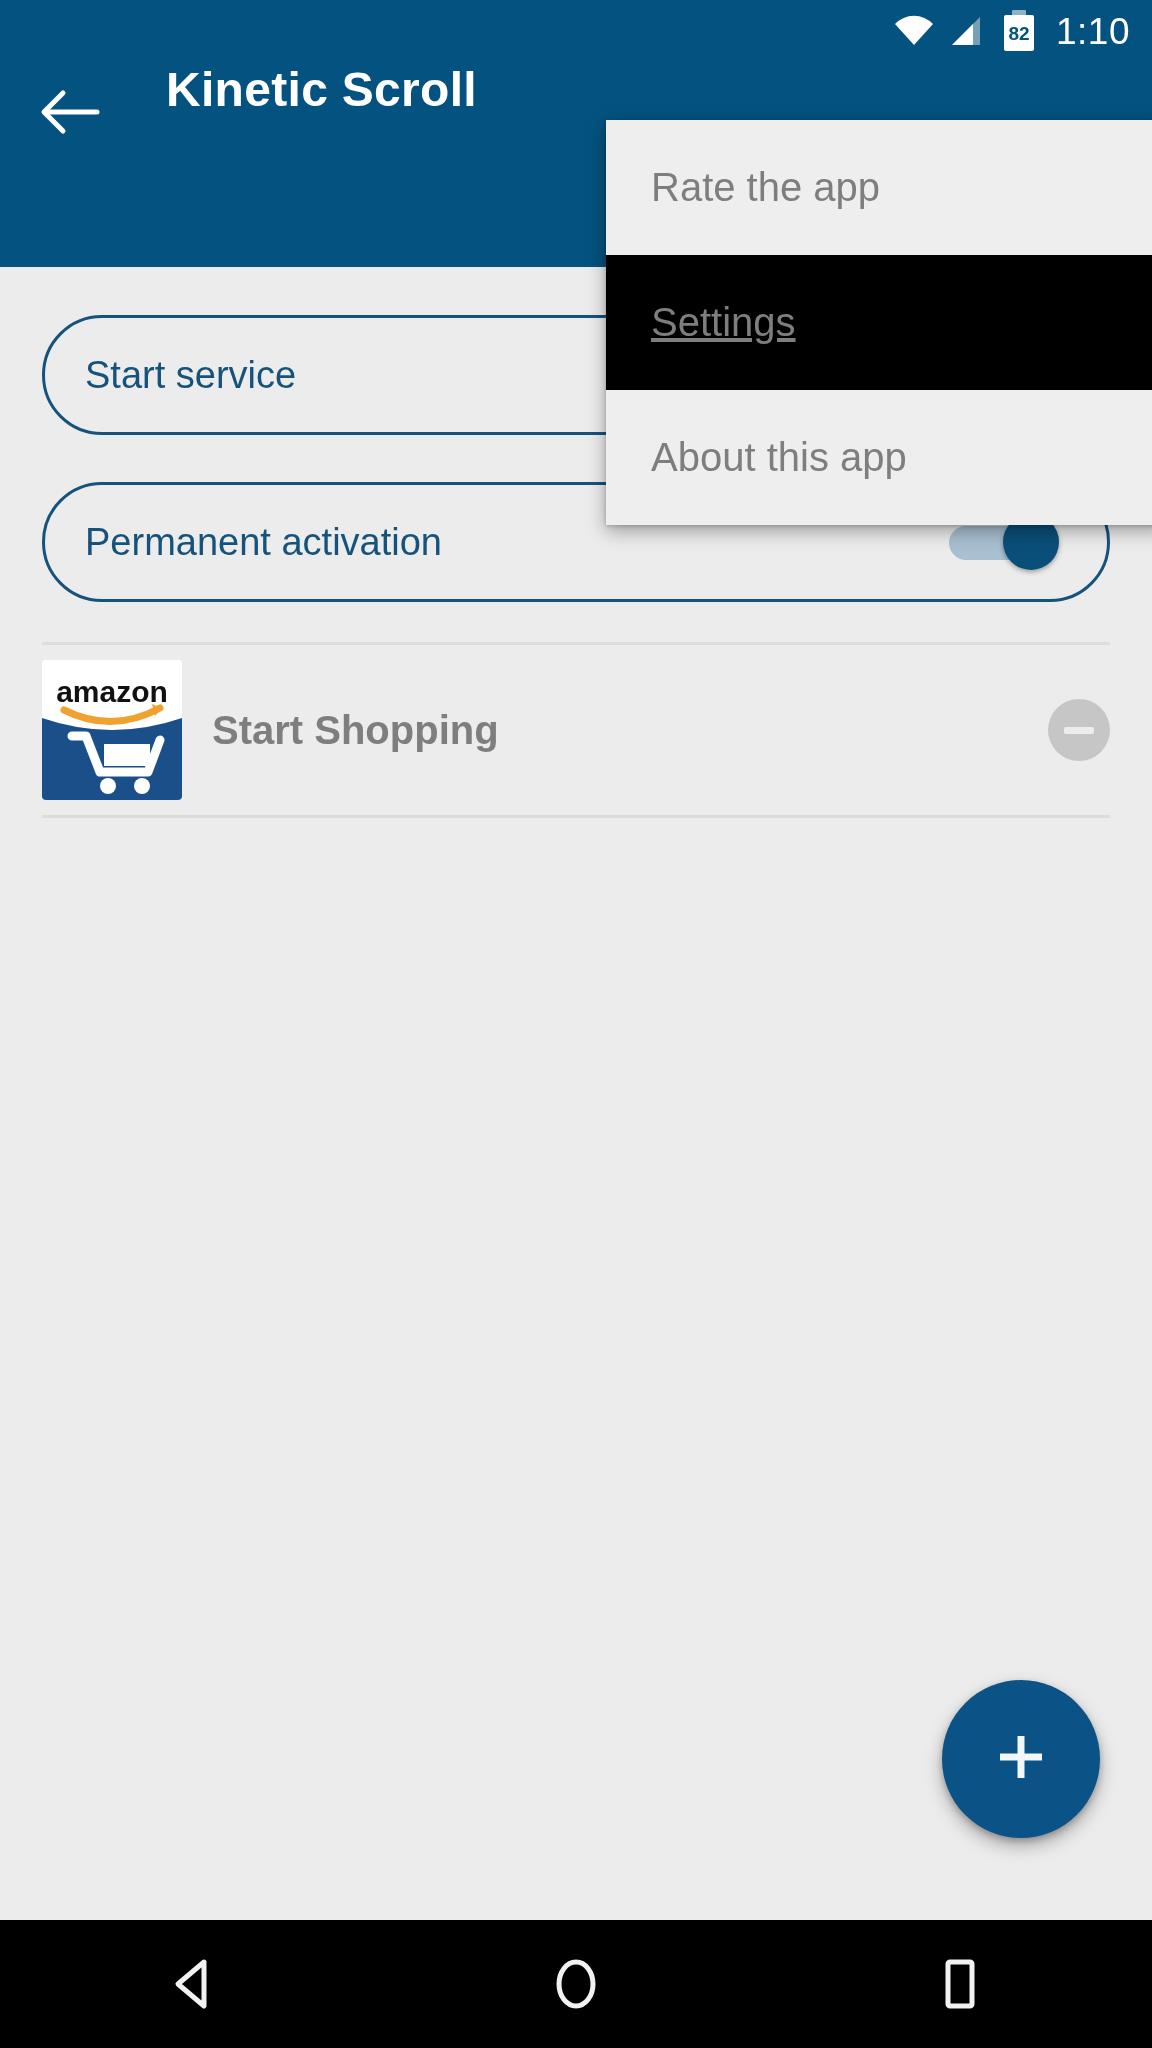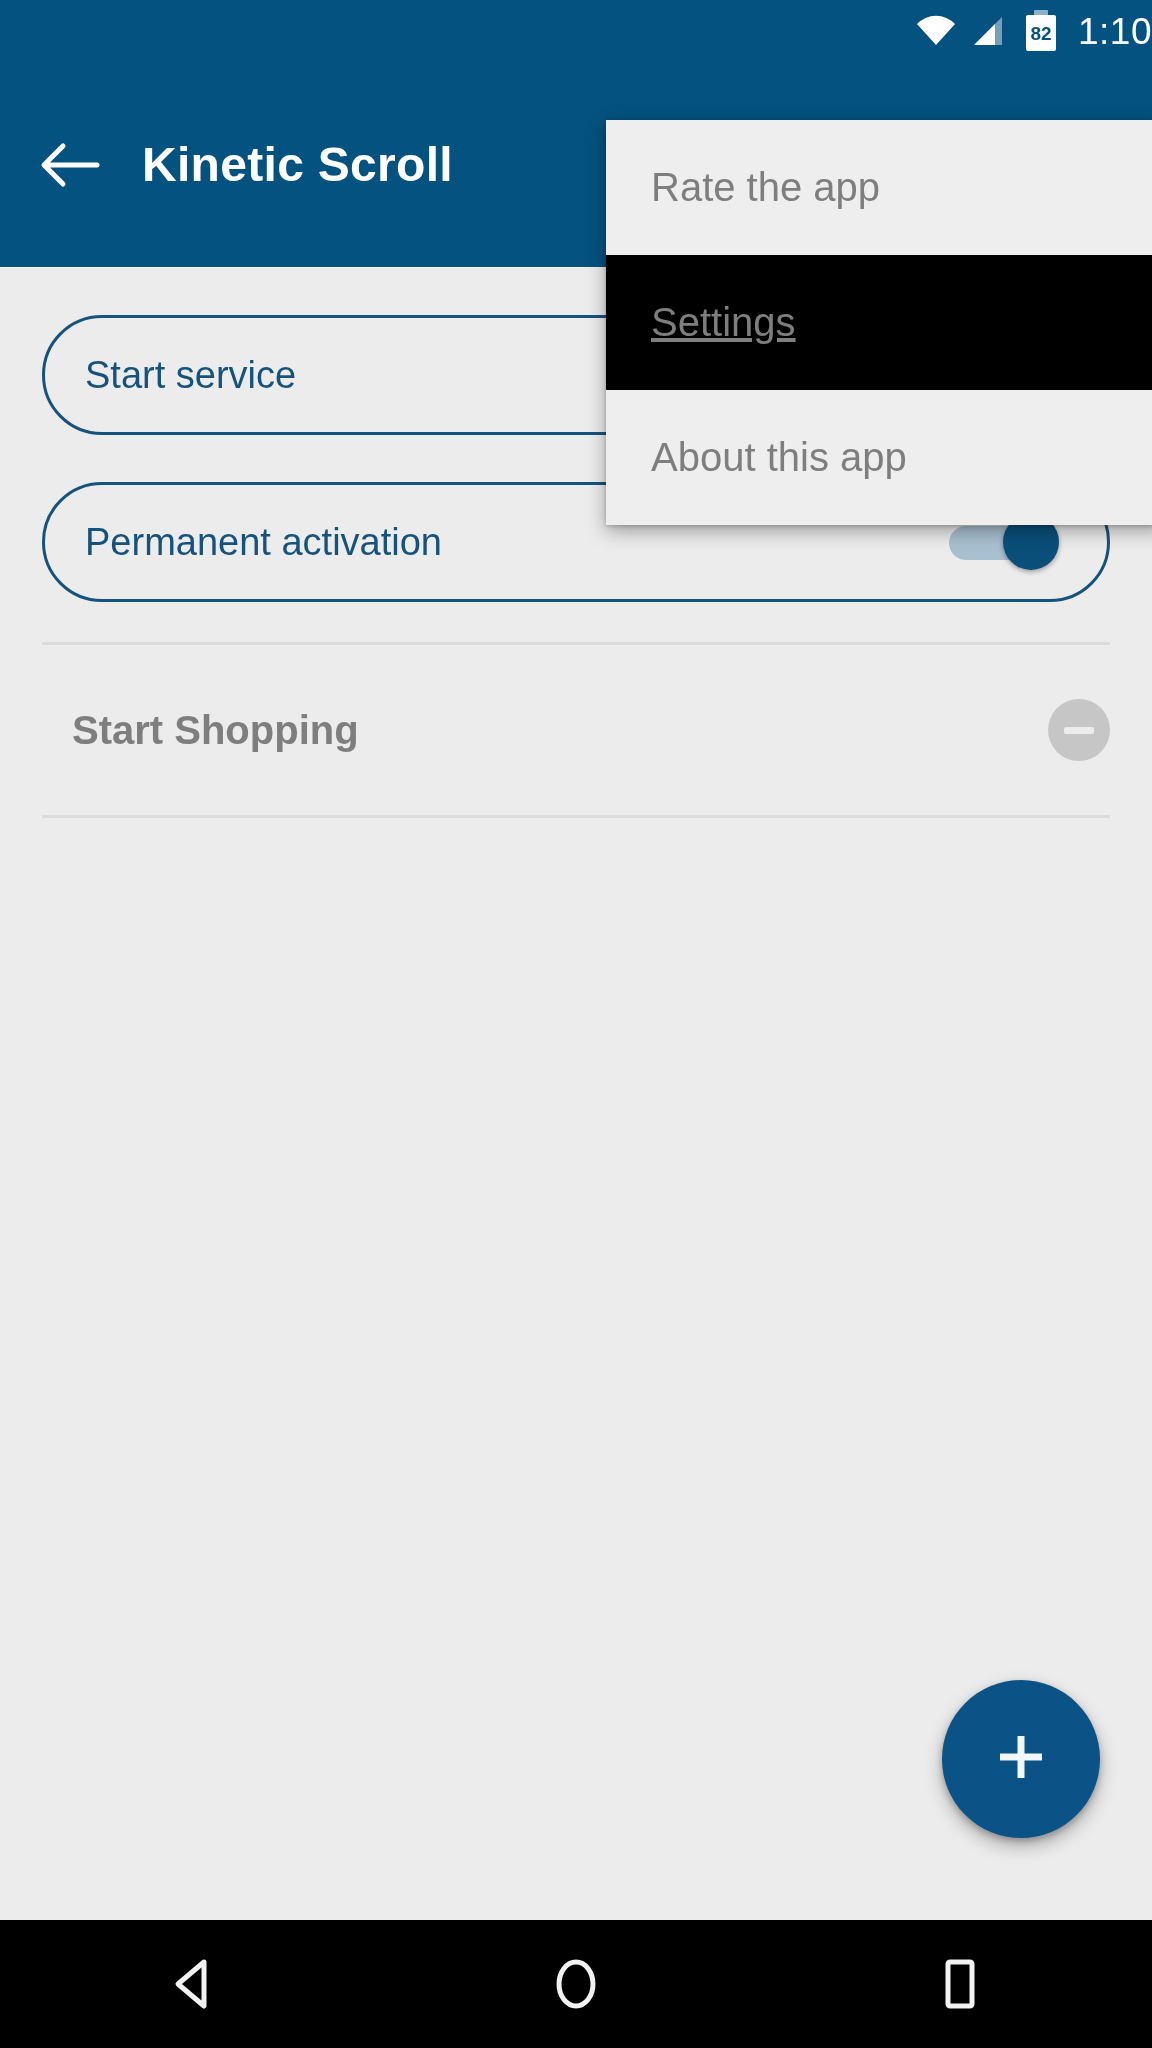--- a/index.html
+++ b/index.html
@@ -14,36 +14,38 @@
     width: 1152px; height: 2048px;
     background: #ECECEC;
   }
 
   
   #statusbar {
     position: absolute; top: 0; left: 0;
     width: 1152px; height: 62px;
     background: #04527F;
     display: flex; align-items: center; justify-content: flex-end;
+    padding-right: 22px;
     z-index: 40;
   }
   .sb-icon { display: flex; align-items: center; margin-left: 16px; }
   .sb-time {
     color: #FFFFFF; font-size: 37px; font-weight: 400;
     margin-left: 20px; letter-spacing: 0.5px;
     line-height: 1;
   }
 
   
   #toolbar {
     position: absolute; top: 62px; left: 0;
     width: 1152px; height: 205px;
     background: #04527F;
-    display: flex; align-items: center;
+    display: flex; align-items: flex-start;
     z-index: 20;
+    gap: 24px;
   }
   #back-btn {
     width: 100px; height: 100px;
     margin-left: 20px;
     display: flex; align-items: center; justify-content: center;
     cursor: pointer;
   }
   #toolbar-title {
     color: #FFFFFF;
     font-size: 48px;
@@ -254,20 +256,33 @@
       <span class="pill-label">Permanent activation</span>
       <div id="perm-toggle">
         <div class="track"></div>
         <div class="thumb"></div>
       </div>
     </div>
 
     <div id="app-list">
       <div class="list-divider"></div>
       <div class="list-row">
+        <div class="app-icon">
+          <svg width="140" height="140" viewBox="0 0 140 140">
+            <rect x="0" y="0" width="140" height="140" fill="#FFFFFF"></rect>
+            <path d="M0 58 Q70 82 140 58 L140 140 L0 140 Z" fill="#1B4F8A"></path>
+            <text x="70" y="42" font-family="Liberation Sans, sans-serif" font-size="30" font-weight="bold" fill="#111111" text-anchor="middle">amazon</text>
+            <path d="M22 50 Q70 74 118 48" stroke="#F0A22E" stroke-width="7" fill="none" stroke-linecap="round"></path>
+            <path d="M110 44 L120 48 L113 56" fill="#F0A22E"></path>
+            <path d="M30 76 L44 76 L58 112 L106 112 L118 80" stroke="#FFFFFF" stroke-width="9" fill="none" stroke-linecap="round" stroke-linejoin="round"></path>
+            <rect x="62" y="84" width="46" height="22" fill="#FFFFFF"></rect>
+            <circle cx="66" cy="126" r="8" fill="#FFFFFF"></circle>
+            <circle cx="100" cy="126" r="8" fill="#FFFFFF"></circle>
+          </svg>
+        </div>
         <div class="app-name">Start Shopping</div>
         <div class="remove-btn">
           <div class="bar"></div>
         </div>
       </div>
       <div class="list-divider"></div>
     </div>
 
     <div id="fab">
       <span>

